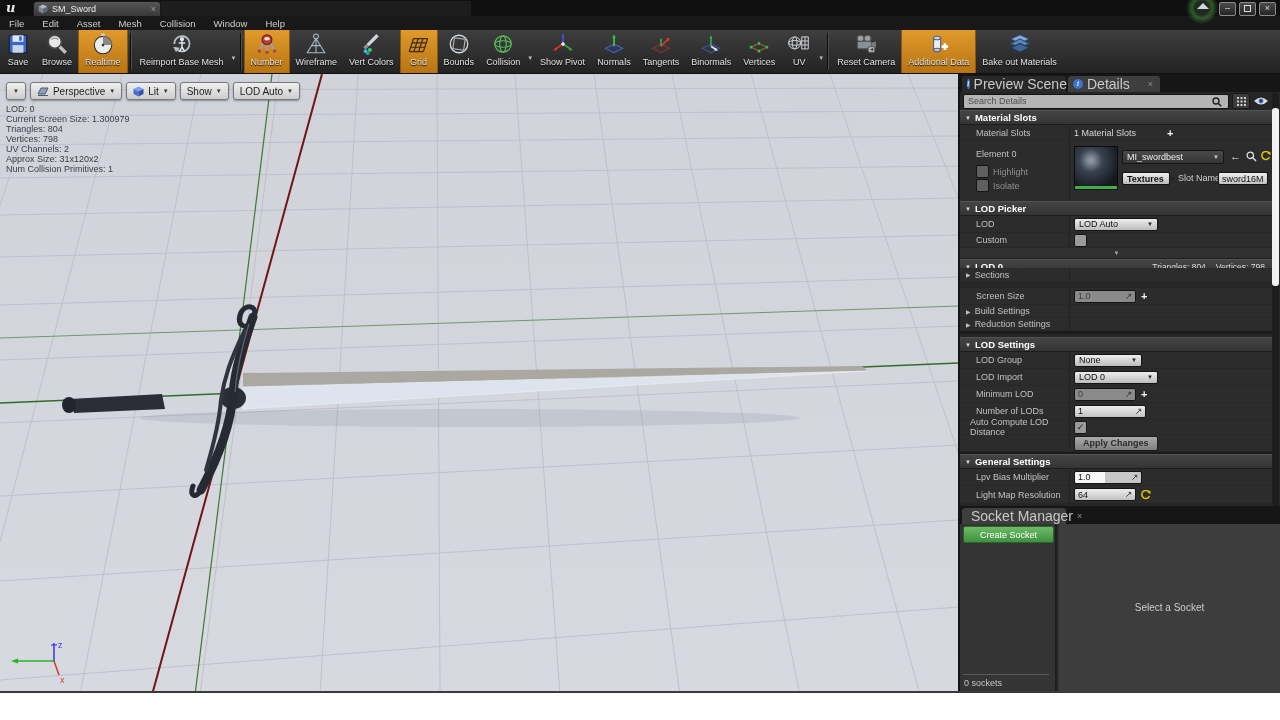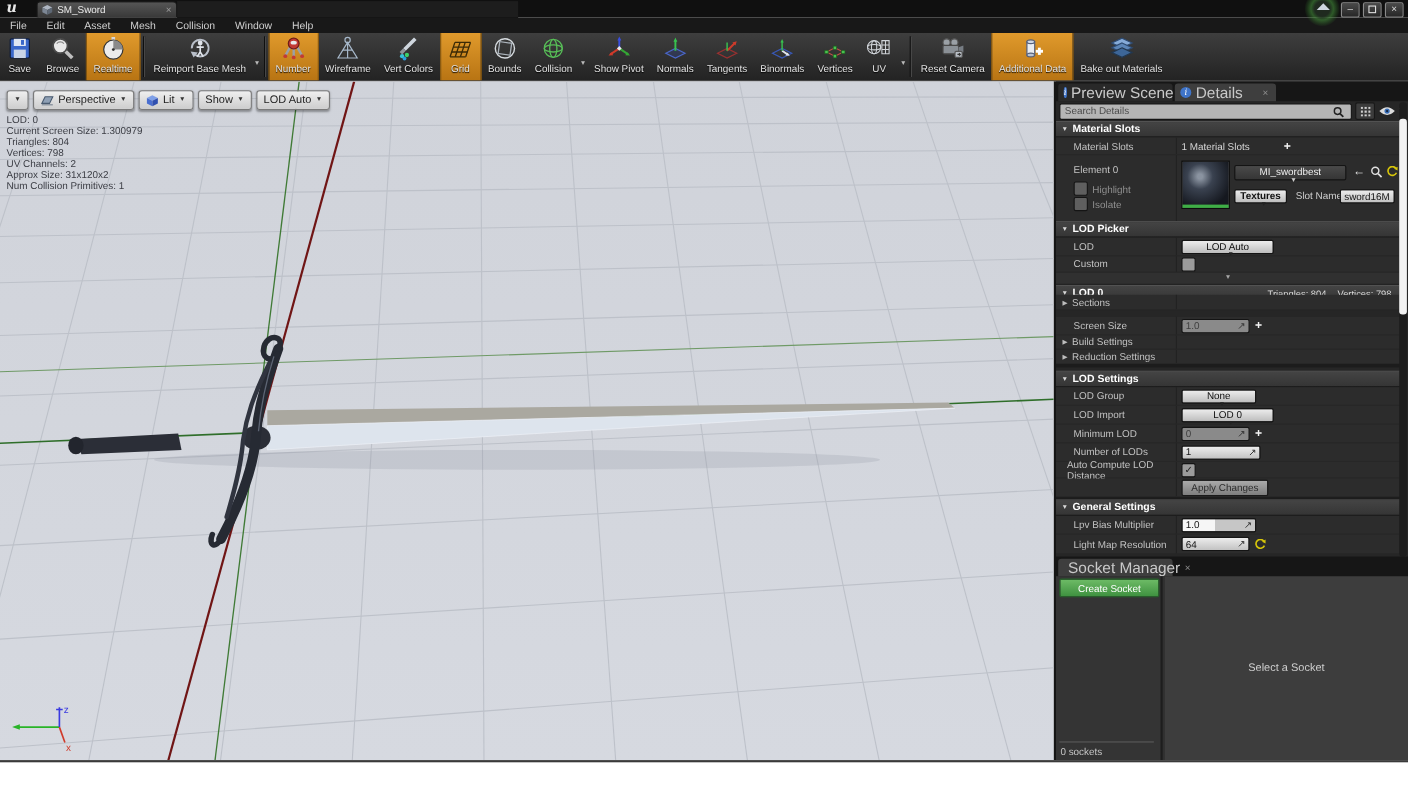--- a/index.html
+++ b/index.html
@@ -61,33 +61,33 @@
   .cat{position:absolute;left:0;width:313px;height:15px;background:linear-gradient(#444,#353535);border-top:1px solid #525252;border-bottom:1px solid #1c1c1c;
     display:flex;align-items:center;box-sizing:border-box;}
   .cat .tri{color:#d8d8d8;font-size:6px;margin:0 4px 0 5px;}
   .cat .ctxt{color:#fff;font-size:9.5px;font-weight:bold;}
   .cat .cright{margin-left:auto;color:#dcdcdc;font-size:8.5px;font-weight:normal;display:flex;gap:10px;padding-right:8px;}
   .drow{position:absolute;left:0;width:313px;display:flex;align-items:center;background:#2c2c2c;border-bottom:1px solid #272727;box-sizing:border-box;}
   .dlabel{width:110px;padding-left:16px;color:#c2c2c2;font-size:9px;box-sizing:border-box;border-right:1px solid #222;align-self:stretch;display:flex;align-items:center;}
   .dlabel .exp{color:#bdbdbd;font-size:6px;margin-right:4px;margin-left:-10px;}
   .dvalue{flex:1;display:flex;align-items:center;padding-left:4px;gap:5px;color:#d6d6d6;font-size:9px;}
   .combo{background:linear-gradient(#ededed,#bdbdbd);border:1px solid #141414;border-radius:2px;height:13px;
-    display:flex;align-items:center;justify-content:space-between;padding:0 4px;color:#101010;font-size:9px;box-sizing:border-box;flex-direction:column;}
+    display:flex;align-items:center;justify-content:space-between;padding:0 4px;color:#101010;font-size:9px;box-sizing:border-box;}
   .combo .arr{font-size:6px;color:#222;margin-left:6px;}
   .combo.dark{background:linear-gradient(#4a4a4a,#353535);color:#ececec;}
   .combo.dark .arr{color:#ccc;}
   .spin{background:linear-gradient(#ededed,#c2c2c2);border:1px solid #141414;border-radius:2px;height:13px;display:flex;align-items:center;
     justify-content:space-between;padding:0 3px;color:#151515;font-size:9px;box-sizing:border-box;}
   .spin.disabled{background:#8a8a8a;color:#3e3e3e;}
   .spin.split{background:linear-gradient(to right,#f6f6f6 0 45%,#c6c6c6 45%);}
   .plus{color:#f2f2f2;font-size:11px;font-weight:bold;line-height:10px;}
   .chk{width:11px;height:11px;background:#9b9b9b;border:1px solid #151515;border-radius:2px;color:#1c1c1c;font-size:9px;line-height:10px;text-align:center;}
   .chk.dim{background:#5f5f5f;}
   .gbtn{background:linear-gradient(#ababab,#7e7e7e);border:1px solid #1a1a1a;border-radius:2px;height:13px;padding:0 8px;
-    color:#2c2c2c;font-size:9px;display:flex;align-items:center;}
+    color:#2c2c2c;font-size:9px;display:flex;align-items:center;font-weight:bold;}
   .expander{position:absolute;left:0;width:313px;height:10px;background:#303030;border-bottom:1px solid #1e1e1e;text-align:center;color:#a8a8a8;font-size:6px;line-height:10px;}
   .gap{position:absolute;left:0;width:313px;height:3px;background:#1c1c1c;}
   
   #elem-block{position:absolute;left:0;top:67px;width:313px;height:60px;background:#2c2c2c;border-bottom:1px solid #1e1e1e;}
   #elem-left{position:absolute;left:0;top:0;width:110px;height:60px;border-right:1px solid #222;box-sizing:border-box;}
   .elem-lbl{position:absolute;left:16px;color:#c2c2c2;font-size:9px;}
   .elem-chkrow{position:absolute;left:16px;display:flex;align-items:center;gap:4px;color:#8f8f8f;font-size:9px;}
   #mat-thumb{position:absolute;left:114px;top:5px;width:44px;height:44px;border:1px solid #0c0c0c;box-sizing:border-box;
     background:
       radial-gradient(circle at 38% 32%,#8a93a0 0 6%,#3a4250 30%,#15181f 75%),

